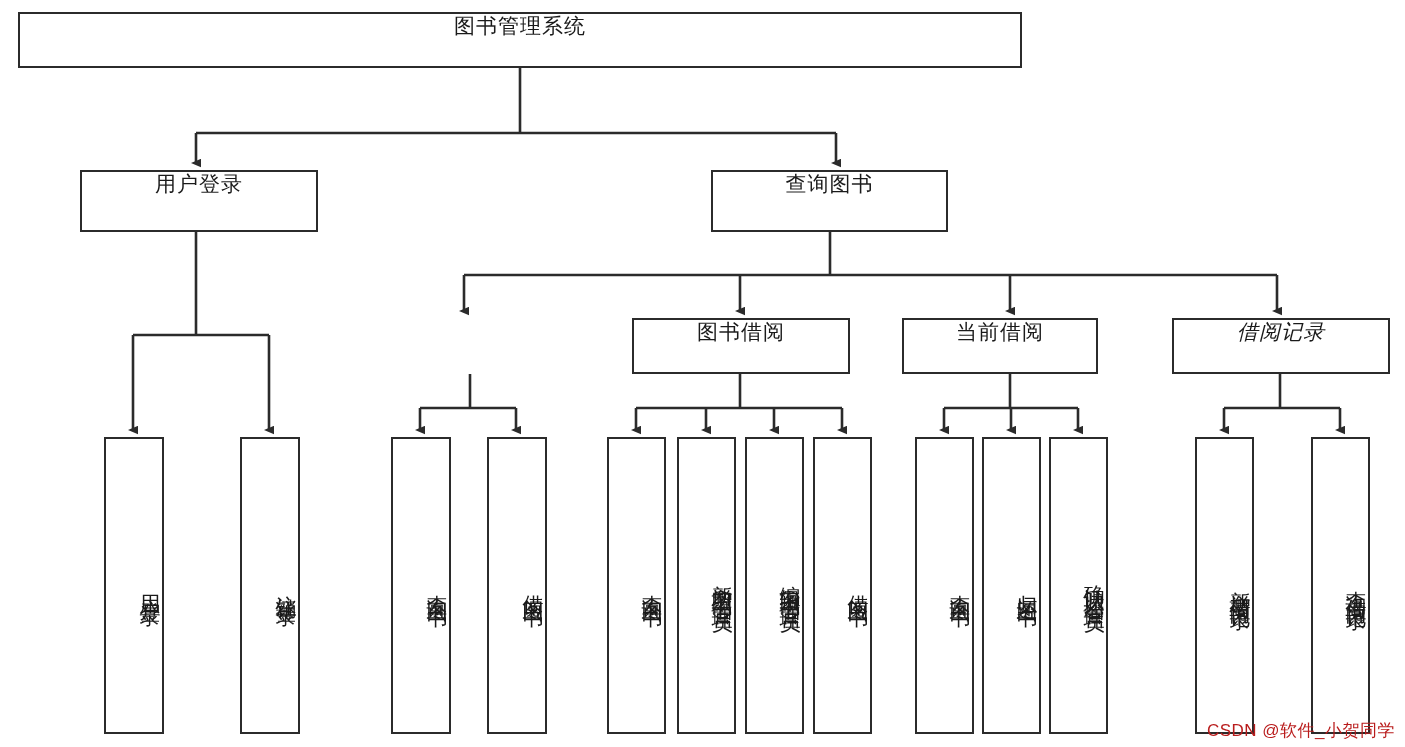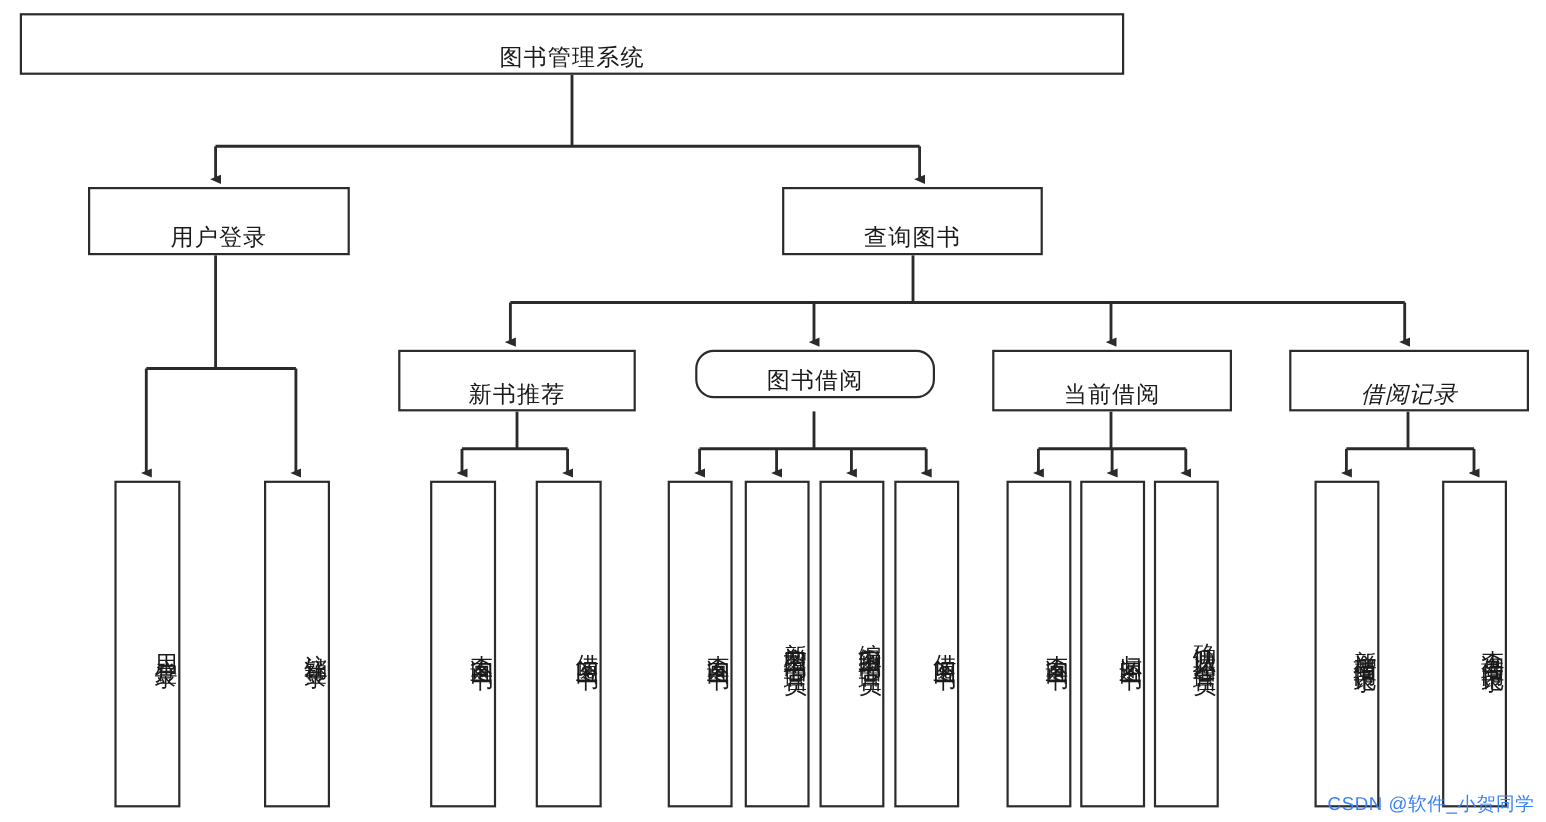--- a/index.html
+++ b/index.html
@@ -19,21 +19,21 @@
     position: absolute;
     left: 0; top: 0;
     width: 1405px; height: 747px;
     pointer-events: none;
   }
   .node {
     position: absolute;
     border: 2px solid #2b2b2b;
     background: #ffffff;
     display: flex;
-    align-items: flex-end;
+    align-items: flex-start;
     justify-content: center;
     color: #1a1a1a;
     line-height: 1.18;
     text-align: center;
   }
   .node.horiz {
     font-size: 21px;
     letter-spacing: 1px;
   }
   .node.vert {
@@ -48,21 +48,21 @@
   .node.vert .vlabel {
     writing-mode: vertical-rl;
     text-orientation: upright;
     white-space: nowrap;
   }
   .watermark {
     position: absolute;
     right: 10px;
     bottom: 5px;
     font-size: 17px;
-    color: #3b82f6;
+    color: #b91c1c;
     letter-spacing: 0.5px;
     white-space: nowrap;
     user-select: none;
   }
 </style>
 </head>
 <body>
 
 <div id="canvas">
 
@@ -120,27 +120,24 @@
     <span>图书管理系统</span>
   </div>
 
   <div class="node horiz" style="left:80px; top:170px; width:238px; height:62px;">
     <span>用户登录</span>
   </div>
   <div class="node horiz" style="left:711px; top:170px; width:237px; height:62px;">
     <span>查询图书</span>
   </div>
 
-  <div class="node horiz" style="left:362px; top:318px; width:216px; height:56px;">
-    <span>新书推荐</span>
-  </div>
-  <div class="node horiz" style="left:632px; top:318px; width:218px; height:44px;border-radius:17px;">
+  <div class="node horiz" style="left:632px; top:318px; width:218px; height:56px;">
     <span>图书借阅</span>
   </div>
-  <div class="node horiz" style="left:902px; top:318px; width:218px; height:56px;">
+  <div class="node horiz" style="left:902px; top:318px; width:196px; height:56px;">
     <span>当前借阅</span>
   </div>
   <div class="node horiz" style="left:1172px; top:318px; width:218px; height:56px;font-style:italic;">
     <span>借阅记录</span>
   </div>
 
   <div class="node vert" style="left:104px; top:437px; width:60px; height:297px;">
     <span class="vlabel">用户登录</span>
   </div>
   <div class="node vert" style="left:240px; top:437px; width:60px; height:297px;">

